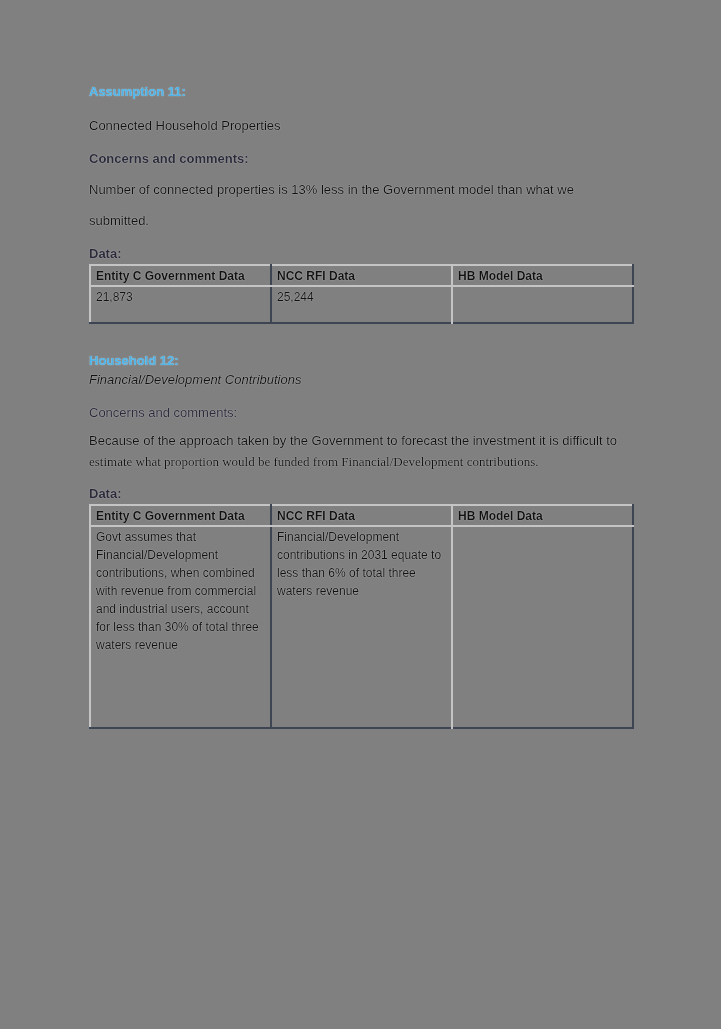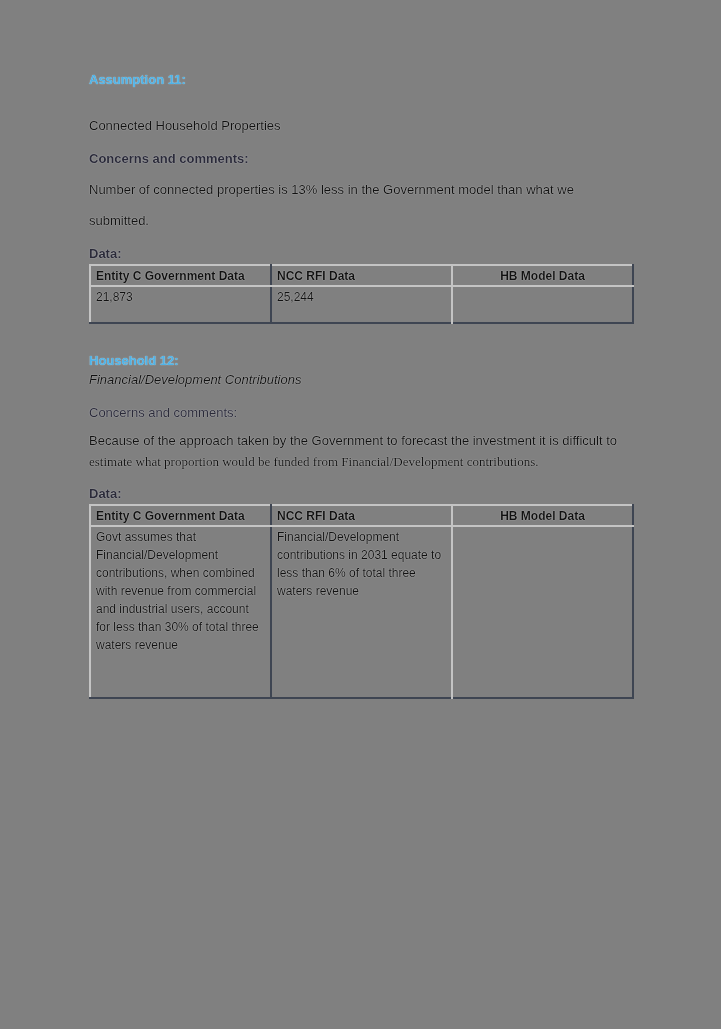--- a/index.html
+++ b/index.html
@@ -41,32 +41,32 @@
     font-size: 12px;
     text-align: left;
     vertical-align: top;
     padding: 1px 5px 0 5px;
     color: #111;
     text-shadow: 0 0 1px #e6e6e6;
     border-right: 2px solid #c4c4c4;
     line-height: 18px;
   }
   table.data th:first-child, table.data td:first-child { border-right: 2px solid #3e4552; }
-  table.data th:last-child, table.data td:last-child { border-right: none; text-align: center; }
+  table.data th:last-child, table.data td:last-child { border-right: none; }
   table.data th {
     font-weight: bold;
     border-bottom: 2px solid #c4c4c4;
     height: 16px;
   }
   table.data col { width: 33.33%; }
 </style>
 </head>
 <body>
 
-<div class="heading" style="top:72px;">Assumption 11:</div>
+<div class="heading" style="top:84px;">Assumption 11:</div>
 <div class="line" style="top:118px;">Connected Household Properties</div>
 <div class="label" style="top:151px;">Concerns and comments:</div>
 <div class="line" style="top:182px;">Number of connected properties is 13% less in the Government model than what we</div>
 <div class="line" style="top:213px;">submitted.</div>
 <div class="label" style="top:246px;">Data:</div>
 
 <table class="data" style="top:264px;">
   <colgroup>
       <col>
       <col>
@@ -102,19 +102,19 @@
       <col>
     </colgroup>
   <thead>
     <tr>
       <th>Entity C Government Data</th>
       <th>NCC RFI Data</th>
       <th>HB Model Data</th>
     </tr>
   </thead>
   <tbody>
-    <tr style="height:172px;">
+    <tr style="height:202px;">
       <td>Govt assumes that Financial/Development contributions, when combined with revenue from commercial and industrial users, account for less than 30% of total three waters revenue</td>
       <td>Financial/Development contributions in 2031 equate to less than 6% of total three waters revenue</td>
       <td></td>
     </tr>
   </tbody>
 </table>
 
 </body></html>

